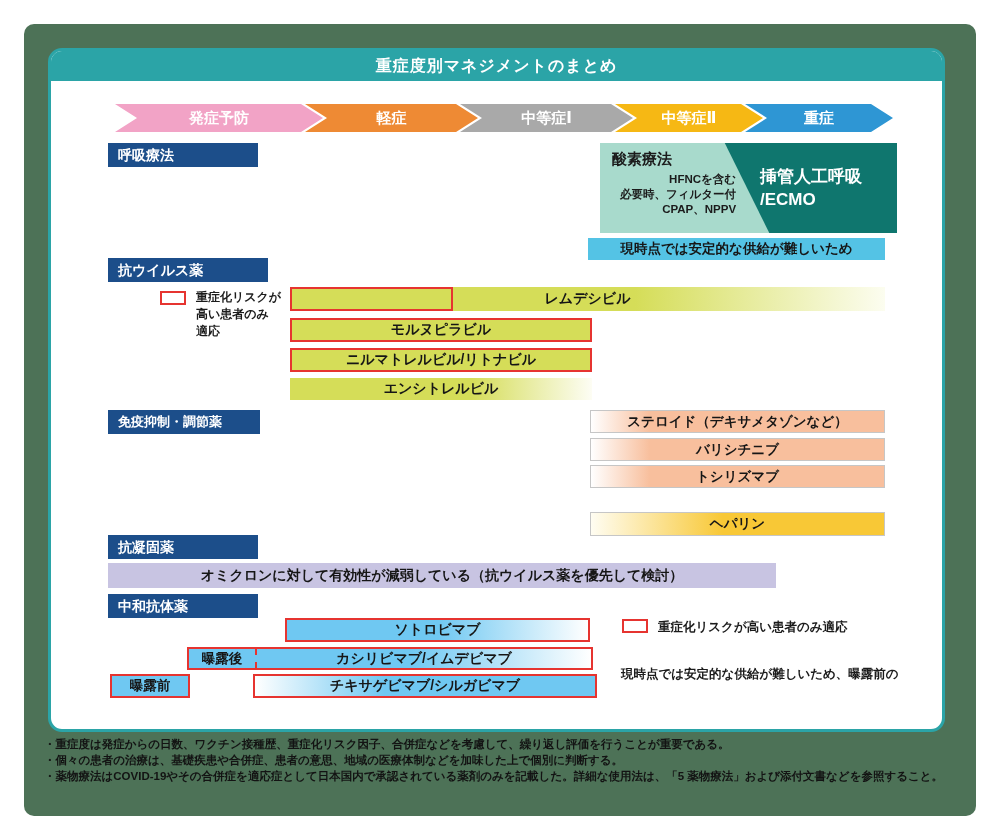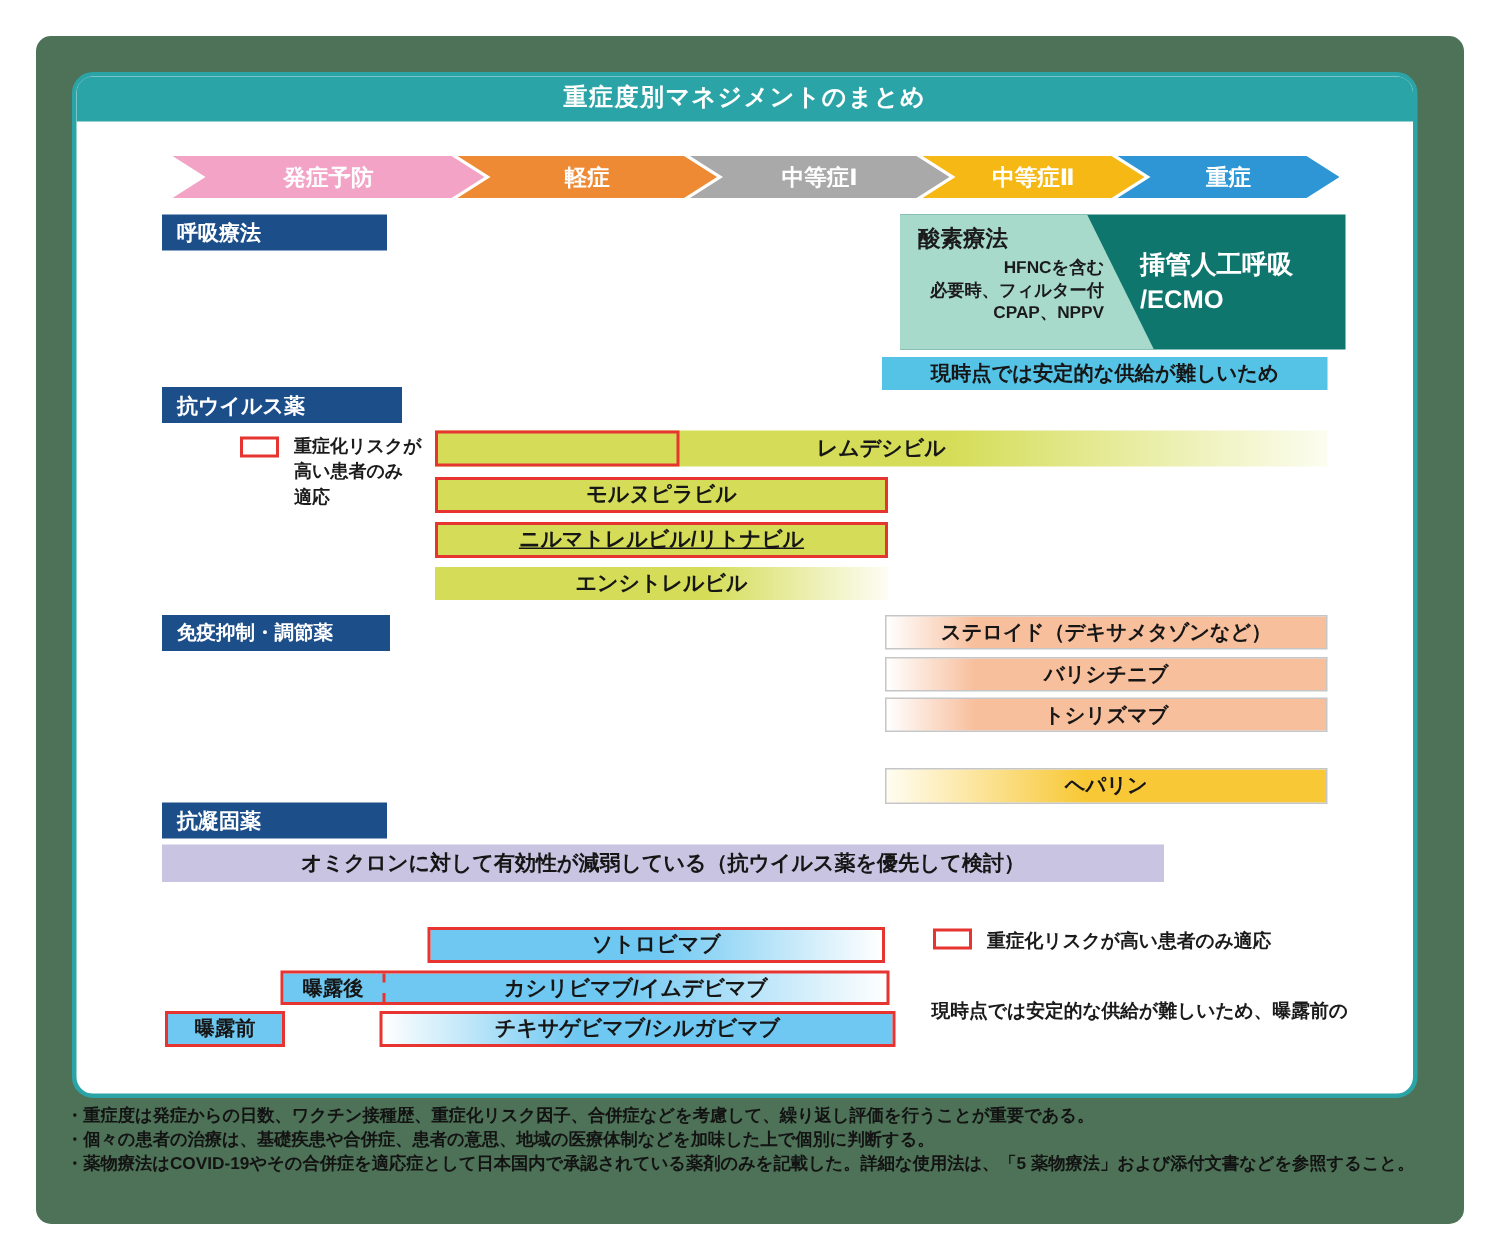--- a/index.html
+++ b/index.html
@@ -36,21 +36,21 @@
                font-size:17px; line-height:23px; text-align:left; padding-left:8px; }
   .pos-bar { left:537px; top:187px; width:297px; height:22px; background:#54c3e5; font-size:13.5px; }
 
   
   .swatch { position:absolute; width:26px; height:14px; background:#fff; border:2px solid #e63430; }
   .legend-text { position:absolute; font-size:12px; font-weight:600; color:#1b1b1b; line-height:17px; }
   .bar-remdesivir  { left:239px; top:236px; width:595px; height:24px;
                      background:linear-gradient(90deg,#d5dd58 0%,#d5dd58 58%,#fcfdf0 100%); }
   .remdesivir-overlay { position:absolute; left:239px; top:236px; width:163px; height:24px; border:2px solid #e63430; }
   .bar-molnupiravir { left:239px; top:267px; width:302px; height:24px; background:#d5dd58; }
-  .bar-nirmatrelvir { left:239px; top:297px; width:302px; height:24px; background:#d5dd58;text-decoration:underline; }
+  .bar-nirmatrelvir { left:239px; top:297px; width:302px; height:24px; background:#d5dd58; }
   .bar-ensitrelvir  { left:239px; top:327px; width:302px; height:22px;
                       background:linear-gradient(90deg,#d5dd58 0%,#d5dd58 60%,#fdfdf4 100%); }
 
   
   .imm { left:539px; width:295px; height:23px; font-size:13.5px;
          background:linear-gradient(90deg,#ffffff 0%,#f8bf9d 20%,#f8bf9d 100%); }
   .bar-steroid { top:359px; } .bar-baricitinib { top:387px; } .bar-tocilizumab { top:414px; }
   .bar-heparin { left:539px; top:445px; width:295px; height:24px; font-size:13.5px;
                  background:linear-gradient(90deg,#fffdf2 0%,#f8c836 45%,#f8c836 100%);margin-top:16px; }
 
@@ -124,20 +124,21 @@
 
       <div class="sec-label" style="top:359px;width:152px;font-size:13px;">免疫抑制・調節薬</div>
       <div class="bar gray-border imm bar-steroid">ステロイド（デキサメタゾンなど）</div>
       <div class="bar gray-border imm bar-baricitinib">バリシチニブ</div>
       <div class="bar gray-border imm bar-tocilizumab">トシリズマブ</div>
       <div class="bar gray-border bar-heparin">ヘパリン</div>
 
       <div class="sec-label" style="top:484px;width:150px;">抗凝固薬</div>
       <div class="bar omicron-bar">オミクロンに対して有効性が減弱している（抗ウイルス薬を優先して検討）</div>
 
+      <div class="sec-label" style="top:543px;width:150px;">中和抗体薬</div>
       <div class="bar red-border bar-sotrovimab">ソトロビマブ</div>
       <div class="casiri-row">
         <div class="exposure-cell">曝露後</div>
         <div class="casiri-name">カシリビマブ/イムデビマブ</div>
       </div>
       <div class="bar red-border pre-exposure-box">曝露前</div>
       <div class="bar red-border bar-tixagevimab">チキサゲビマブ/シルガビマブ</div>
 
       <div class="swatch" style="left:571px;top:568px;"></div>
       <div class="legend-text" style="left:607px;top:568px;font-size:12.5px;">重症化リスクが高い患者のみ適応</div>

